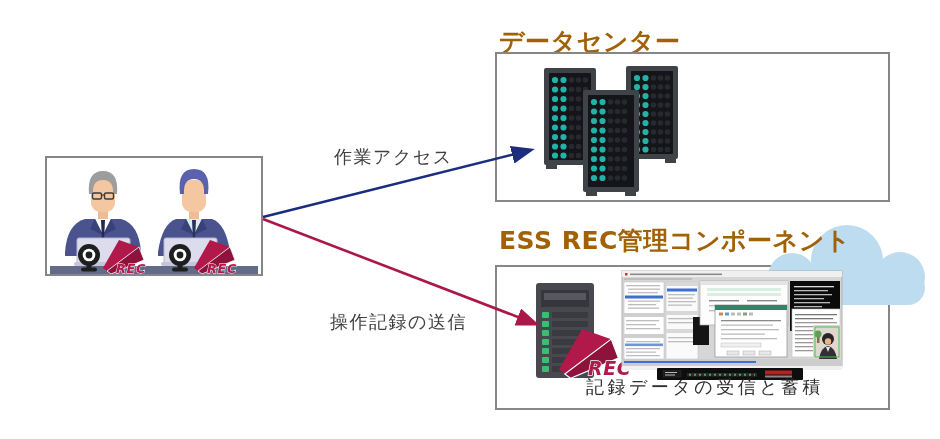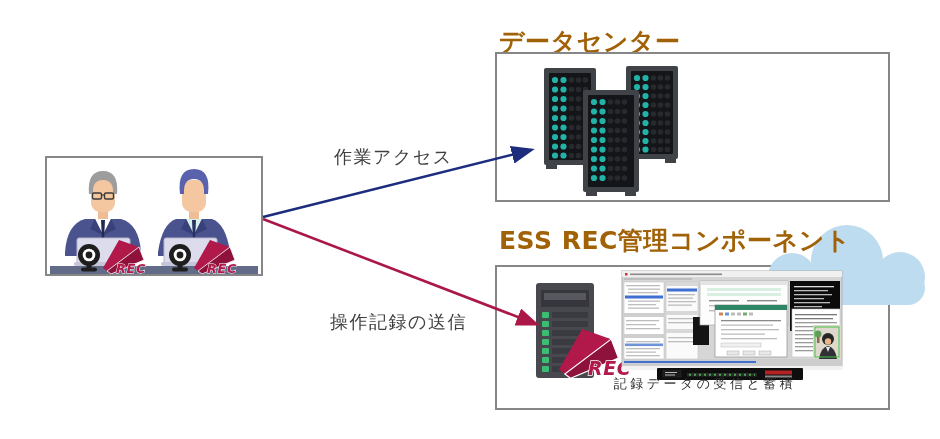--- a/index.html
+++ b/index.html
@@ -16,21 +16,21 @@
   }
   .arrow-label{
     position:absolute;font-size:18px;color:#3f3f3f;letter-spacing:1.5px;white-space:nowrap;z-index:6;
   }
   .dc-desc{
     position:absolute;left:660px;top:106px;width:220px;text-align:center;
     font-size:18.5px;line-height:25px;color:#3a3a3a;letter-spacing:1px;z-index:2;
   }
   .ess-caption{
     position:absolute;left:520px;top:375px;width:370px;text-align:center;
-    font-size:13px;color:#2e2e2e;letter-spacing:3.5px;z-index:4;white-space:nowrap;
+    font-size:18px;color:#2e2e2e;letter-spacing:3.5px;z-index:4;white-space:nowrap;
   }
   svg{display:block;}
   .rec-text{
     font-family:"DejaVu Sans","Liberation Sans",sans-serif;
     font-size:13px;font-style:italic;font-weight:800;
     fill:#b0194a;stroke:#ffffff;stroke-width:0.9;paint-order:stroke;letter-spacing:0.5px;
   }
   .cteal{fill:#23b2a7;}
   .cdark{fill:#27292e;}
   .rackframe{fill:#3f4247;}

